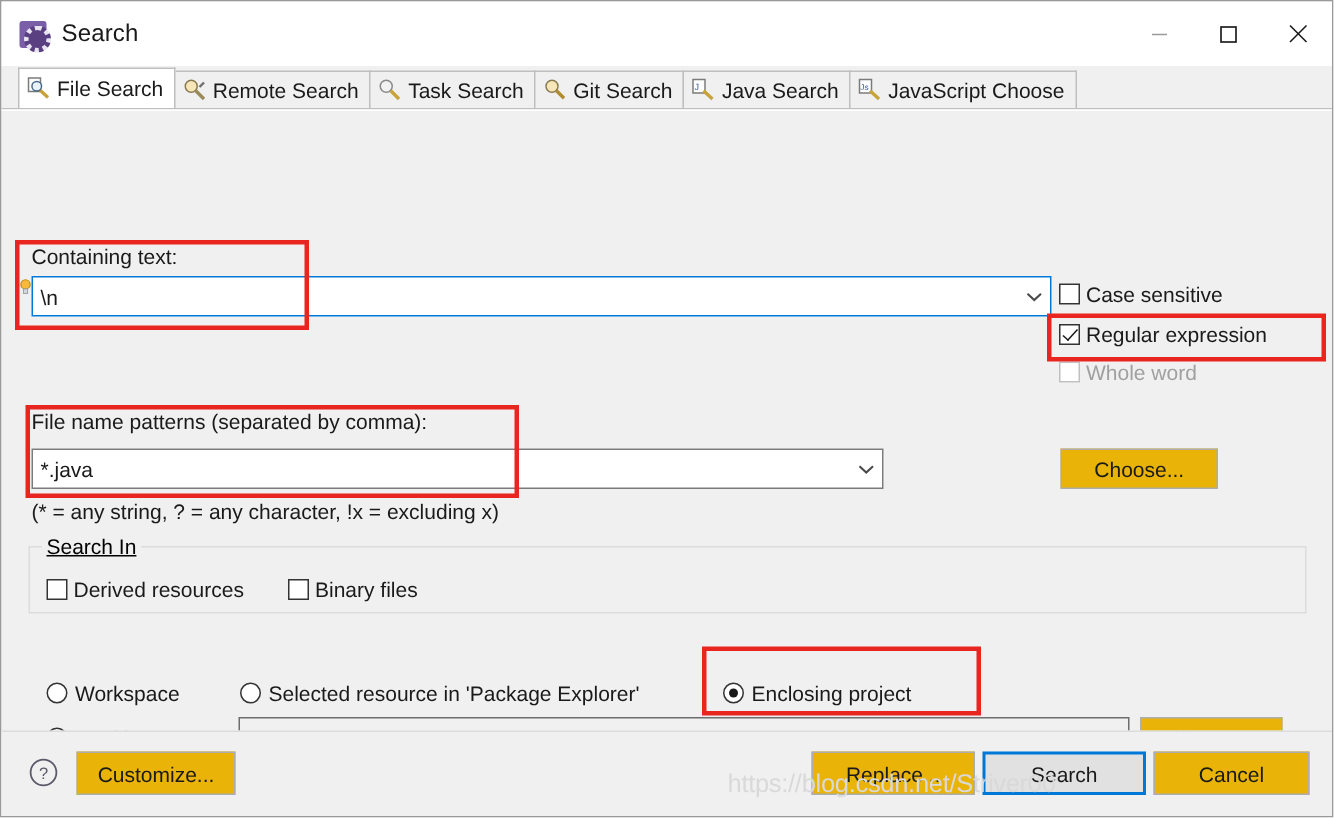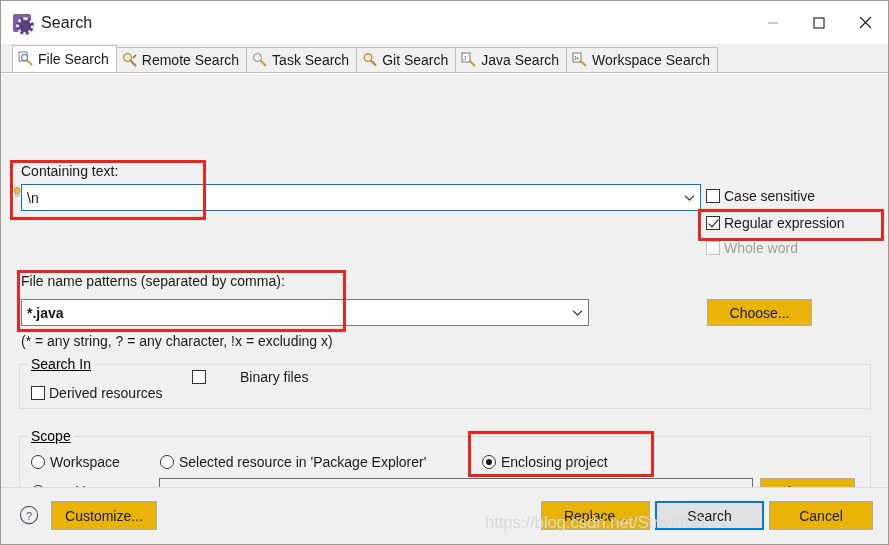--- a/index.html
+++ b/index.html
@@ -350,21 +350,21 @@
     </div>
 
     <div class="tab">
       <span class="tab-icon">
         <svg width="16" height="16" viewBox="0 0 16 16">
           <rect x="1" y="1" width="8" height="9" fill="#fdfdfd" stroke="#7b7b7b" stroke-width="1"></rect>
           <text x="1.5" y="8" font-size="5.5" fill="#3a5a9a" font-family="Liberation Sans">Js</text>
           <path d="M8 8.5 L14 14" stroke="#c8a33a" stroke-width="2.2"></path>
         </svg>
       </span>
-      <span>Workspace Search</span>
+      <span>JavaScript Choose</span>
     </div>
 
   </div>
 
   <div id="content">
 
     <div class="lbl" style="position:absolute; left:20px; top:89px;">Containing text:</div>
 
     <span id="bulb-icon" style="left:12px; top:110px;">
       <svg width="8" height="11" viewBox="0 0 8 11">
@@ -392,21 +392,21 @@
       <span class="lbl">Regular expression</span>
     </div>
 
     <div class="chk-row" style="left:705px; top:166px;">
       <span class="chkbox disabled"></span>
       <span class="lbl disabled">Whole word</span>
     </div>
 
     <div class="lbl" style="position:absolute; left:20px; top:199px;">File name patterns (separated by comma):</div>
 
-    <div class="combo" style="left:20px; top:225px; width:568px; height:27px;font-weight:bold;">
+    <div class="combo" style="left:20px; top:225px; width:568px; height:27px;">
       <span class="val">*.java</span>
       <span class="chev">
         <svg width="11" height="8" viewBox="0 0 11 8">
             <path d="M1 1.8 L5.5 6 L10 1.8" fill="none" stroke="#4a4a4a" stroke-width="1.4"></path>
           </svg>
       </span>
     </div>
 
     <div class="btn" style="left:706px; top:225px; width:105px; height:27px;">Choose...</div>
 
@@ -414,28 +414,25 @@
 
     <div class="group" style="left:18px; top:290px; width:852px; height:45px;">
       <span class="group-title">Search In</span>
     </div>
 
     <div class="chk-row" style="left:30px; top:311px;">
       <span class="chkbox"></span>
       <span class="lbl">Derived resources</span>
     </div>
 
-    <div class="chk-row" style="left:191px; top:295px;gap:30px;">
+    <div class="chk-row" style="left:191px; top:311px;">
       <span class="chkbox"></span>
       <span class="lbl">Binary files</span>
     </div>
 
-    <div class="group" style="left:18px; top:362px; width:852px; height:79px;">
-      <span class="group-title">Scope</span>
-    </div>
 
     <div class="rad-row" style="left:30px; top:380px;">
       <span class="radio"></span>
       <span class="lbl">Workspace</span>
     </div>
 
     <div class="rad-row" style="left:159px; top:380px;">
       <span class="radio"></span>
       <span class="lbl">Selected resource in 'Package Explorer'</span>
     </div>

